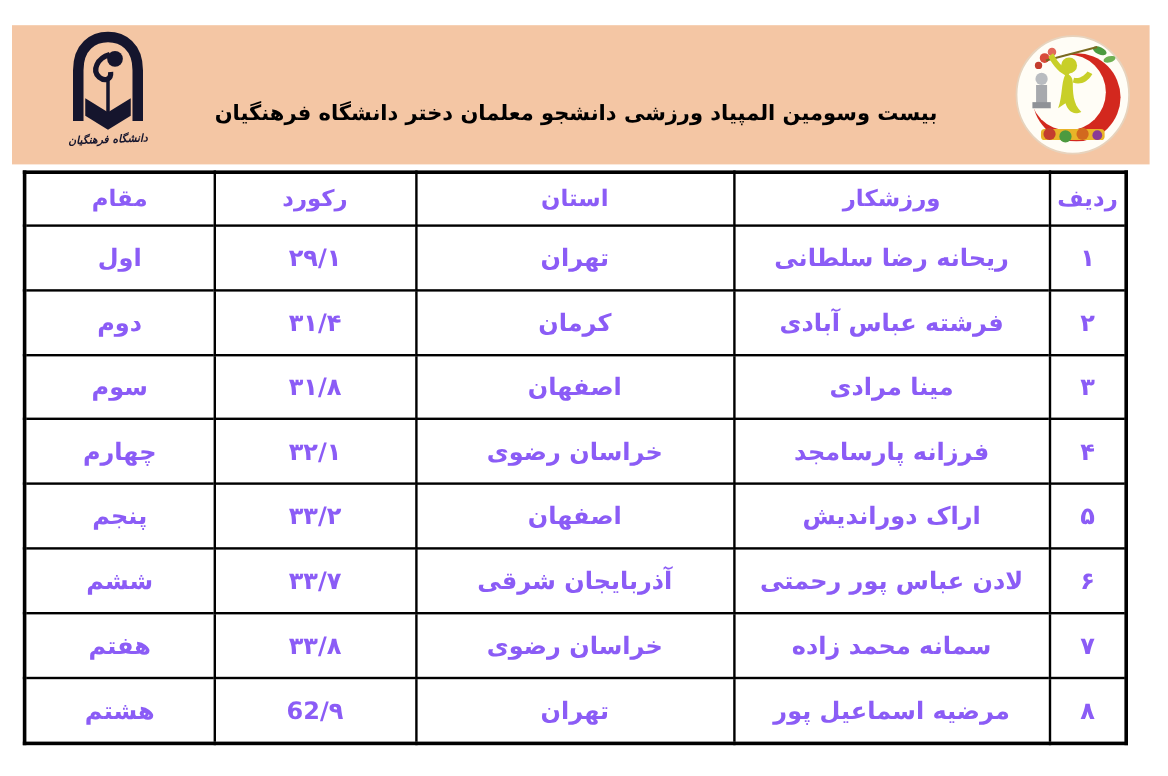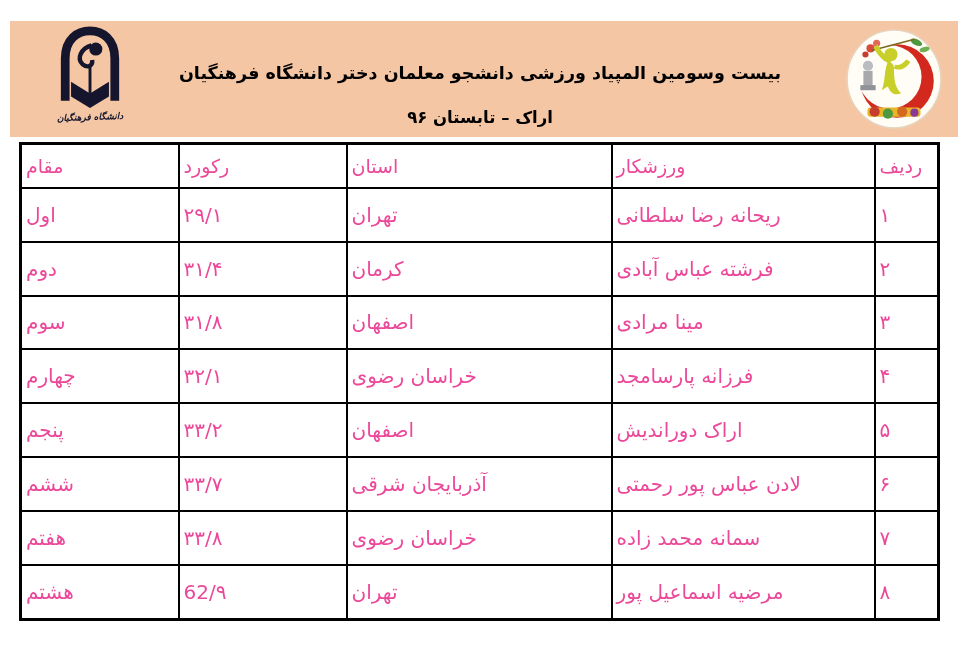--- a/index.html
+++ b/index.html
@@ -15,22 +15,22 @@
   
   .logo-left{position:absolute;left:44px;top:25px;width:92px;height:110px;text-align:center;}
   .logo-left svg{display:block;margin:0 auto;}
   .logo-caption{display:block;margin-top:1px;font-size:9px;font-weight:bold;font-style:italic;
                 color:#15152d;transform:rotate(-2deg);direction:rtl;white-space:nowrap;}
   .logo-right{position:absolute;left:843px;top:27px;width:102px;height:104px;}
   
   table.results{position:absolute;left:19px;top:142px;width:918px;height:479px;
                 border-collapse:collapse;direction:rtl;table-layout:fixed;
                 border:3px solid #000;}
-  table.results th,table.results td{border:2px solid #000;text-align:left;vertical-align:middle;
-                font-weight:normal;color:#ec4899;padding:0 4px;overflow:hidden;}
+  table.results th,table.results td{border:2px solid #000;text-align:center;vertical-align:middle;
+                font-weight:bold;color:#8b5cf6;padding:0 4px;overflow:hidden;}
   table.results th{font-size:19px;height:42px;}
   table.results td{font-size:20px;}
   td.num{font-size:15.5px;margin-left:17px;}
 </style>
 </head>
 <body>
 
 <div class="stage">
 
   <div class="banner"></div>
@@ -42,21 +42,20 @@
       <path d="M52,28 C38,32 31,46 40,54 C46,59 54,57 53,48" fill="none" stroke="#15152d" stroke-width="6"></path>
       <path d="M50,94 L24,78 L24,98 L50,114 Z" fill="#15152d"></path>
       <path d="M50,94 L76,78 L76,98 L50,114 Z" fill="#15152d"></path>
       <path d="M50,56 L50,96" stroke="#15152d" stroke-width="4"></path>
     </svg>
     <span class="logo-caption">دانشگاه فرهنگیان</span>
   </div>
 
   <div class="titles">
     <div class="title-l1">بیست وسومین المپیاد ورزشی دانشجو معلمان دختر دانشگاه فرهنگیان</div>
-    <div class="title-l2">اراک – تابستان ۹۶</div>
   </div>
 
   <div class="logo-right">
     <svg width="102" height="104" viewBox="0 0 100 100">
       <ellipse cx="50" cy="50" rx="46" ry="48" fill="#fffdf6" stroke="#e7d3bd" stroke-width="1.5"></ellipse>
       <circle cx="53" cy="52" r="36" fill="#d3281e"></circle>
       <circle cx="46" cy="48" r="31" fill="#fffdf6"></circle>
       <rect x="20" y="42" width="9" height="16" fill="#a7a9ad"></rect>
       <rect x="17" y="56" width="15" height="5" fill="#8f9297"></rect>
       <circle cx="24.5" cy="37" r="5" fill="#b9bcc0"></circle>

